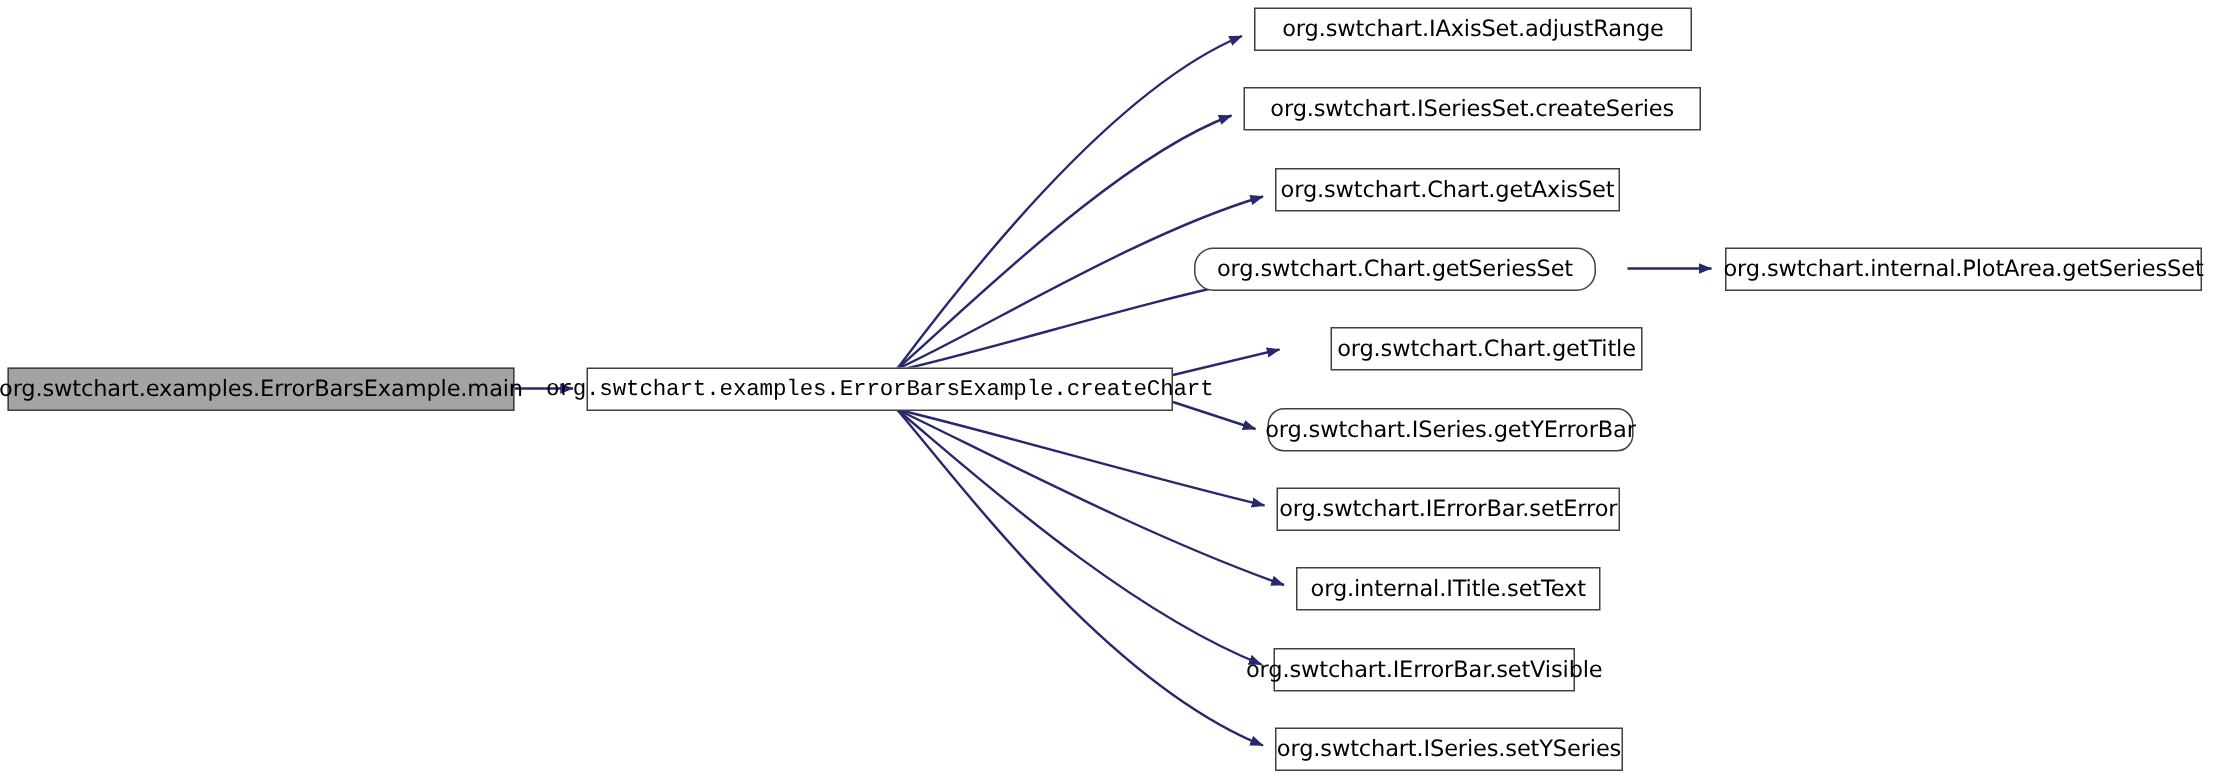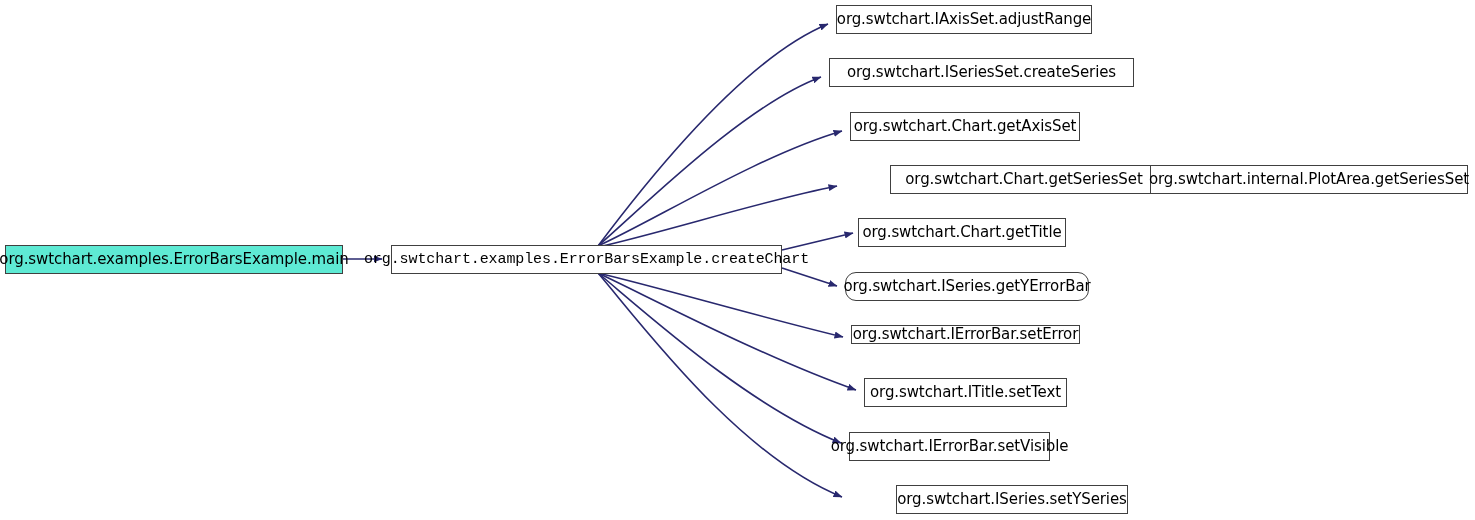--- a/index.html
+++ b/index.html
@@ -32,21 +32,21 @@
     font-size: 15px;
     line-height: 1;
     white-space: nowrap;
     display: flex;
     align-items: center;
     justify-content: center;
     padding: 0 9px;
     letter-spacing: -0.1px;
   }
   .node.highlight {
-    background: #5eead4;
+    background: #a3a3a3;
     border-color: #404040;
   }
 </style>
 </head>
 <body>
 
 <div id="canvas">
 
   <svg id="edge-layer" viewBox="0 0 1475 520" width="1475" height="520">
     <defs>
@@ -70,48 +70,48 @@
       </g>
   </svg>
 
   <div id="nodes">
       <div class="node highlight" style="left: 5px; top: 245px; width: 338px; height: 29px;">
         <span>org.swtchart.examples.ErrorBarsExample.main</span>
       </div>
       <div class="node" style="left: 391px; top: 245px; width: 391px; height: 29px; font-family: Liberation Mono, monospace;">
         <span>org.swtchart.examples.ErrorBarsExample.createChart</span>
       </div>
-      <div class="node" style="left: 836px; top: 5px; width: 256px; height: 29px;">
+      <div class="node" style="left: 836px; top: 5px; width: 292px; height: 29px;">
         <span>org.swtchart.IAxisSet.adjustRange</span>
       </div>
       <div class="node" style="left: 829px; top: 58px; width: 305px; height: 29px;">
         <span>org.swtchart.ISeriesSet.createSeries</span>
       </div>
       <div class="node" style="left: 850px; top: 112px; width: 230px; height: 29px; text-align: center;">
         <span>org.swtchart.Chart.getAxisSet</span>
       </div>
-      <div class="node" style="left: 890px; top: 165px; width: 268px; height: 29px;">
+      <div class="node" style="left: 796px; top: 165px; width: 268px; height: 29px; border-radius: 13px;">
         <span>org.swtchart.Chart.getSeriesSet</span>
       </div>
-      <div class="node" style="left: 858px; top: 218px; width: 208px; height: 29px;">
+      <div class="node" style="left: 887px; top: 218px; width: 208px; height: 29px;">
         <span>org.swtchart.Chart.getTitle</span>
       </div>
       <div class="node" style="left: 845px; top: 272px; width: 244px; height: 29px; border-radius: 11px;">
         <span>org.swtchart.ISeries.getYErrorBar</span>
       </div>
-      <div class="node" style="left: 851px; top: 325px; width: 229px; height: 19px;">
+      <div class="node" style="left: 851px; top: 325px; width: 229px; height: 29px;">
         <span>org.swtchart.IErrorBar.setError</span>
       </div>
       <div class="node" style="left: 864px; top: 378px; width: 203px; height: 29px;">
-        <span>org.swtchart.ITitle.setText</span>
+        <span>org.internal.ITitle.setText</span>
       </div>
       <div class="node" style="left: 849px; top: 432px; width: 201px; height: 29px;">
         <span>org.swtchart.IErrorBar.setVisible</span>
       </div>
-      <div class="node" style="left: 896px; top: 485px; width: 232px; height: 29px;">
+      <div class="node" style="left: 850px; top: 485px; width: 232px; height: 29px;">
         <span>org.swtchart.ISeries.setYSeries</span>
       </div>
       <div class="node" style="left: 1150px; top: 165px; width: 318px; height: 29px;">
         <span>org.swtchart.internal.PlotArea.getSeriesSet</span>
       </div>
     </div>
 
 </div>
 
 </body></html>

